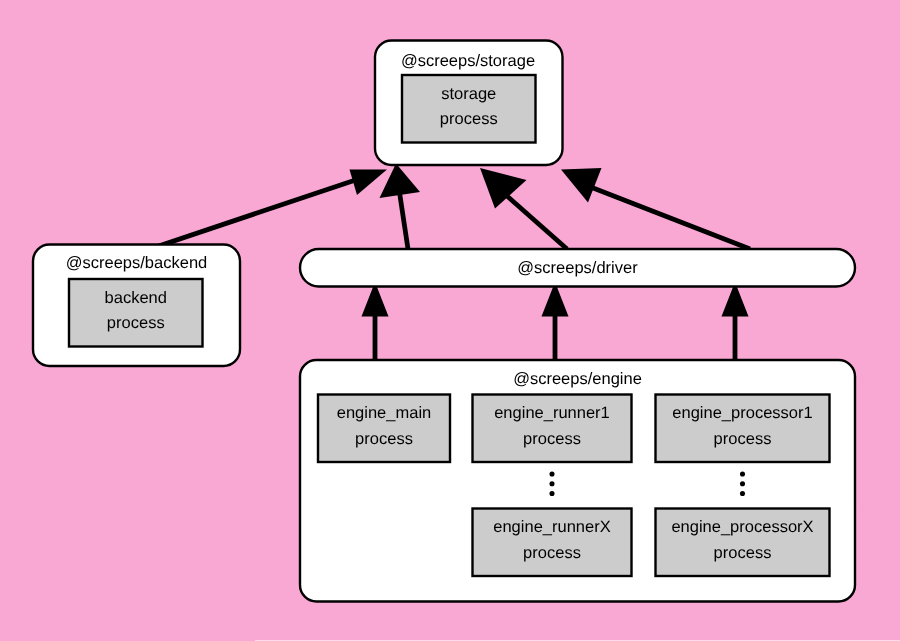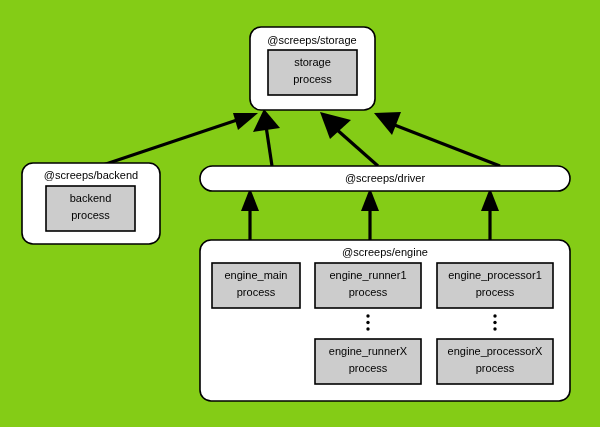--- a/index.html
+++ b/index.html
@@ -11,21 +11,21 @@
   body {
     width: 600px;
     height: 427px;
     font-family: "Liberation Sans", sans-serif;
     overflow: hidden;
   }
   #diagram-root {
     position: relative;
     width: 600px;
     height: 427px;
-    background: #84cc16;
+    background: #f9a8d4;
   }
   svg#diagram {
     display: block;
     width: 600px;
     height: 427px;
   }
   .pkg-box {
     fill: #ffffff;
     stroke: #000000;
     stroke-width: 1.6;

